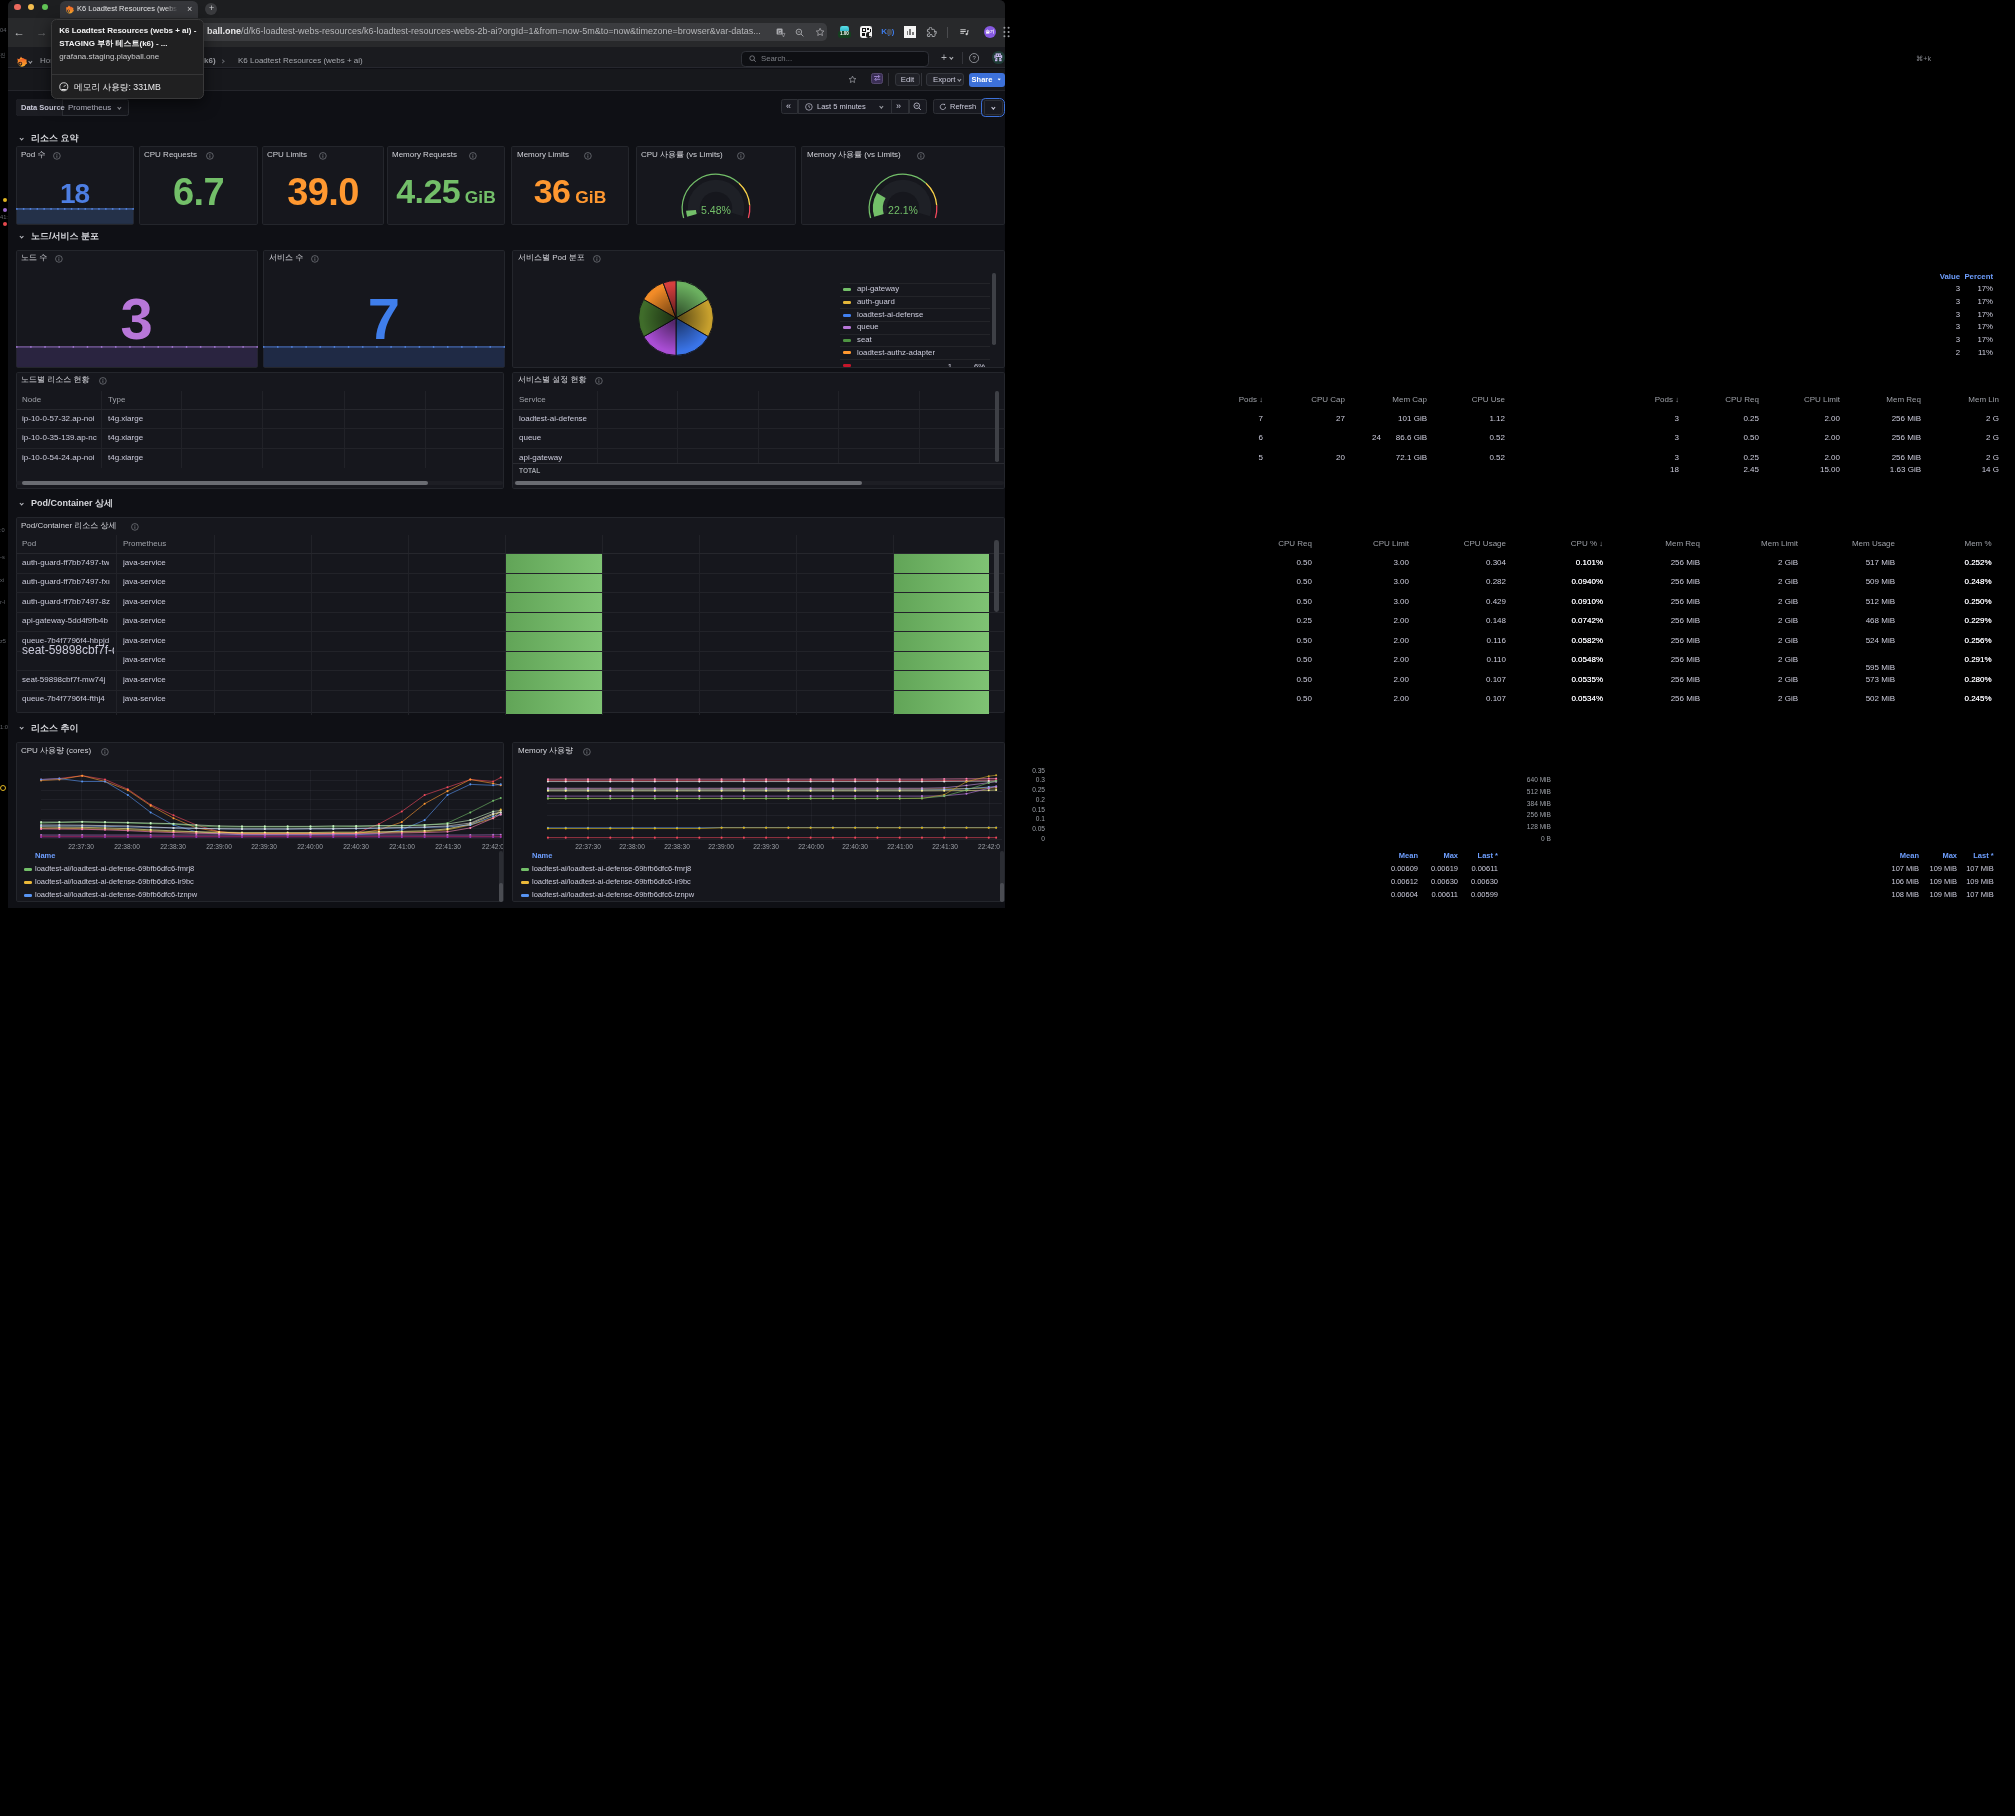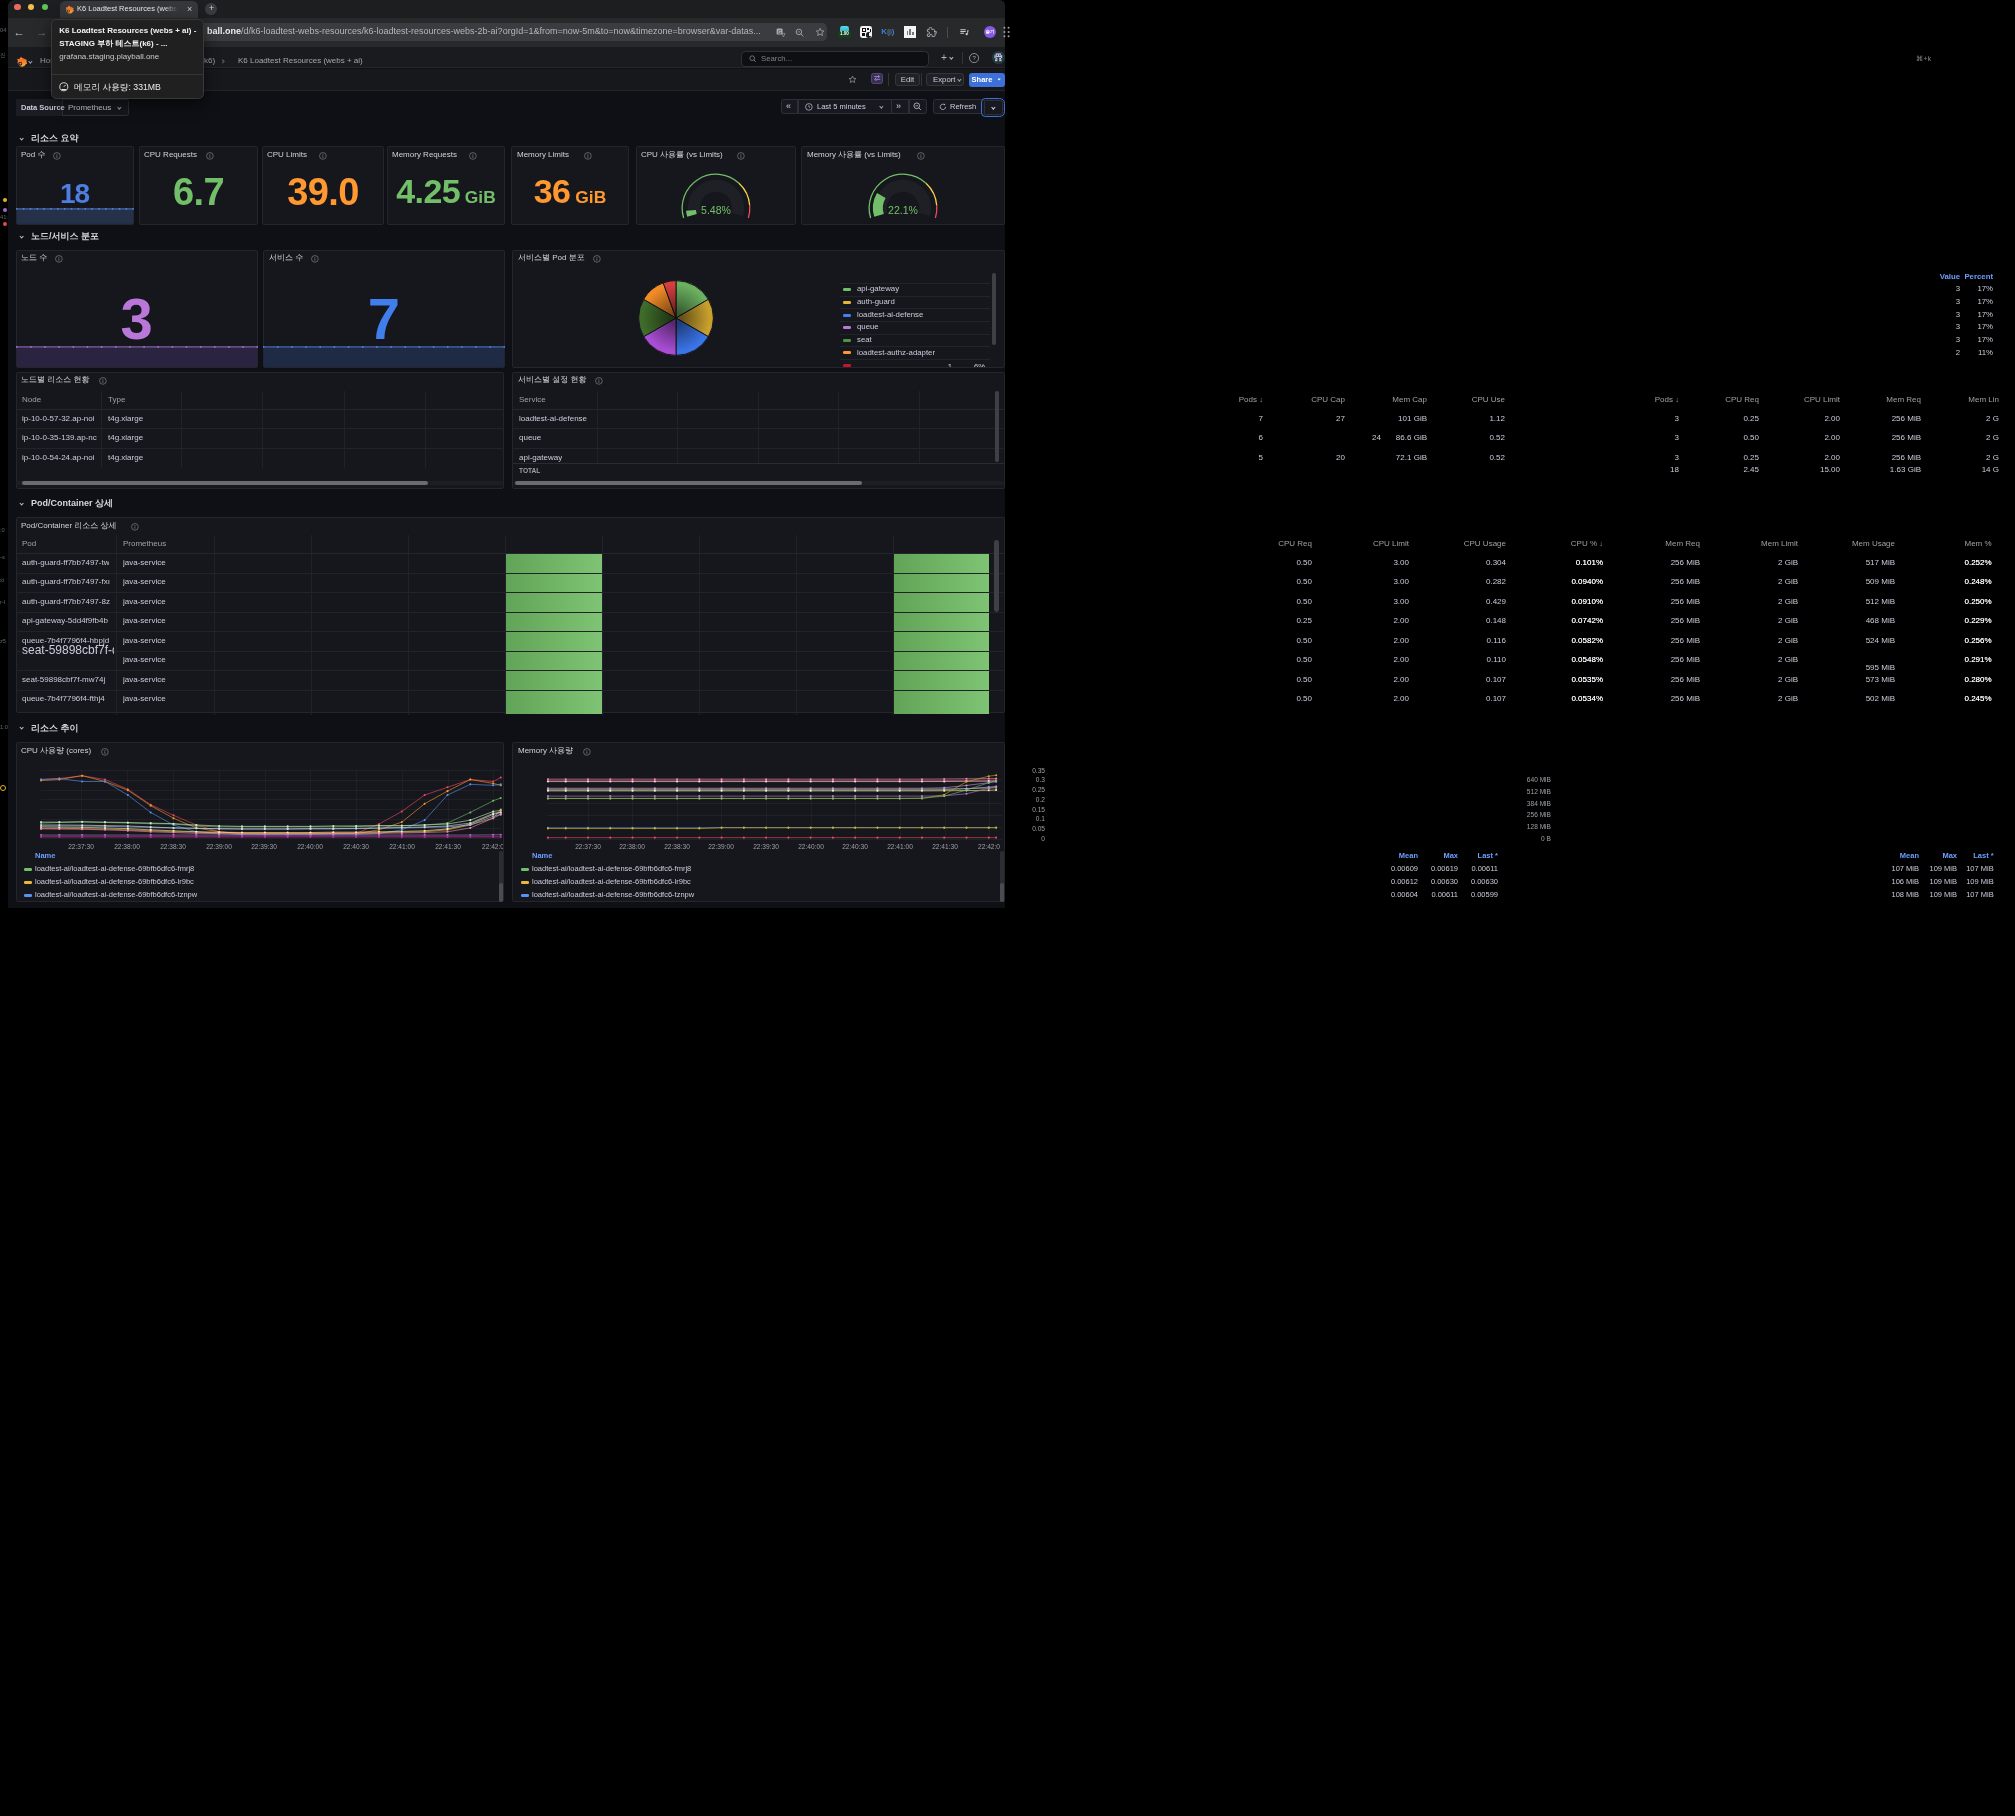--- a/index.html
+++ b/index.html
@@ -120,21 +120,21 @@
       <path d="M10.5 0.8 L13.8 6 L7.6 6.6 Z"></path>
       <path d="M2.5 5.5 L8 7.5 L4.5 11.5 Z"></path>
       <path d="M21.5 6.5 L22.8 12 L17.5 9 Z"></path>
       <path d="M23.3 12.5 L23.3 17 L19.5 15.5 Z"></path>
     </g>
     <circle cx="8.8" cy="16.2" r="4.3" fill="#1A1B1F"></circle>
     <circle cx="9.3" cy="15.7" r="2.1" fill="url(#gl27)"></circle>
   </svg>
 <div style="position:absolute;left:29px;top:60px;width:2.7px;height:2.7px;border-right:0.9px solid #9B9DA3;border-bottom:0.9px solid #9B9DA3;transform:rotate(45deg)"></div>
 <div style="position:absolute;left:40px;top:56px;height:10.5px;line-height:10.5px;font-size:8px;color:#A5A7AD;font-weight:400;text-align:left;white-space:nowrap;">Hor</div>
-<div style="position:absolute;left:204px;top:56px;height:10.5px;line-height:10.5px;font-size:8px;color:#A5A7AD;font-weight:400;text-align:right;white-space:nowrap;">k6)</div>
+<div style="position:absolute;left:204px;top:56px;height:10.5px;line-height:10.5px;font-size:8px;color:#A5A7AD;font-weight:700;text-align:right;white-space:nowrap;">k6)</div>
 <div style="position:absolute;left:221px;top:60px;width:2.7px;height:2.7px;border-right:0.9px solid #62646A;border-bottom:0.9px solid #62646A;transform:rotate(-45deg)"></div>
 <div style="position:absolute;left:238px;top:56px;height:10.5px;line-height:10.5px;font-size:8px;color:#A5A7AD;font-weight:400;text-align:left;white-space:nowrap;">K6 Loadtest Resources (webs + ai)</div>
 <div style="left:741px;top:51px;width:188px;height:16px;background:#0E0F13;border:0.6px solid #2F3138;border-radius:4.2px"></div>
 <svg style="position:absolute;left:749px;top:55px" width="7.8" height="7.8" viewBox="0 0 16 16">
     <circle cx="6.5" cy="6.5" r="4.8" fill="none" stroke="#888A90" stroke-width="1.6"></circle>
     <line x1="10.2" y1="10.2" x2="14" y2="14" stroke="#888A90" stroke-width="1.6"></line>
   </svg>
 <div style="position:absolute;left:761px;top:54px;height:10.2px;line-height:10.2px;font-size:7.8px;color:#7E8087;font-weight:400;text-align:left;white-space:nowrap;">Search...</div>
 <div style="position:absolute;right:84px;top:54px;height:9.6px;line-height:9.6px;font-size:7.2px;color:#83858B;font-weight:400;text-align:right;white-space:nowrap;">⌘+k</div>
 <div style="position:absolute;left:941px;top:52px;height:12.6px;line-height:12.6px;font-size:10.2px;color:#B3B5BA;font-weight:400;text-align:left;white-space:nowrap;">+</div>

